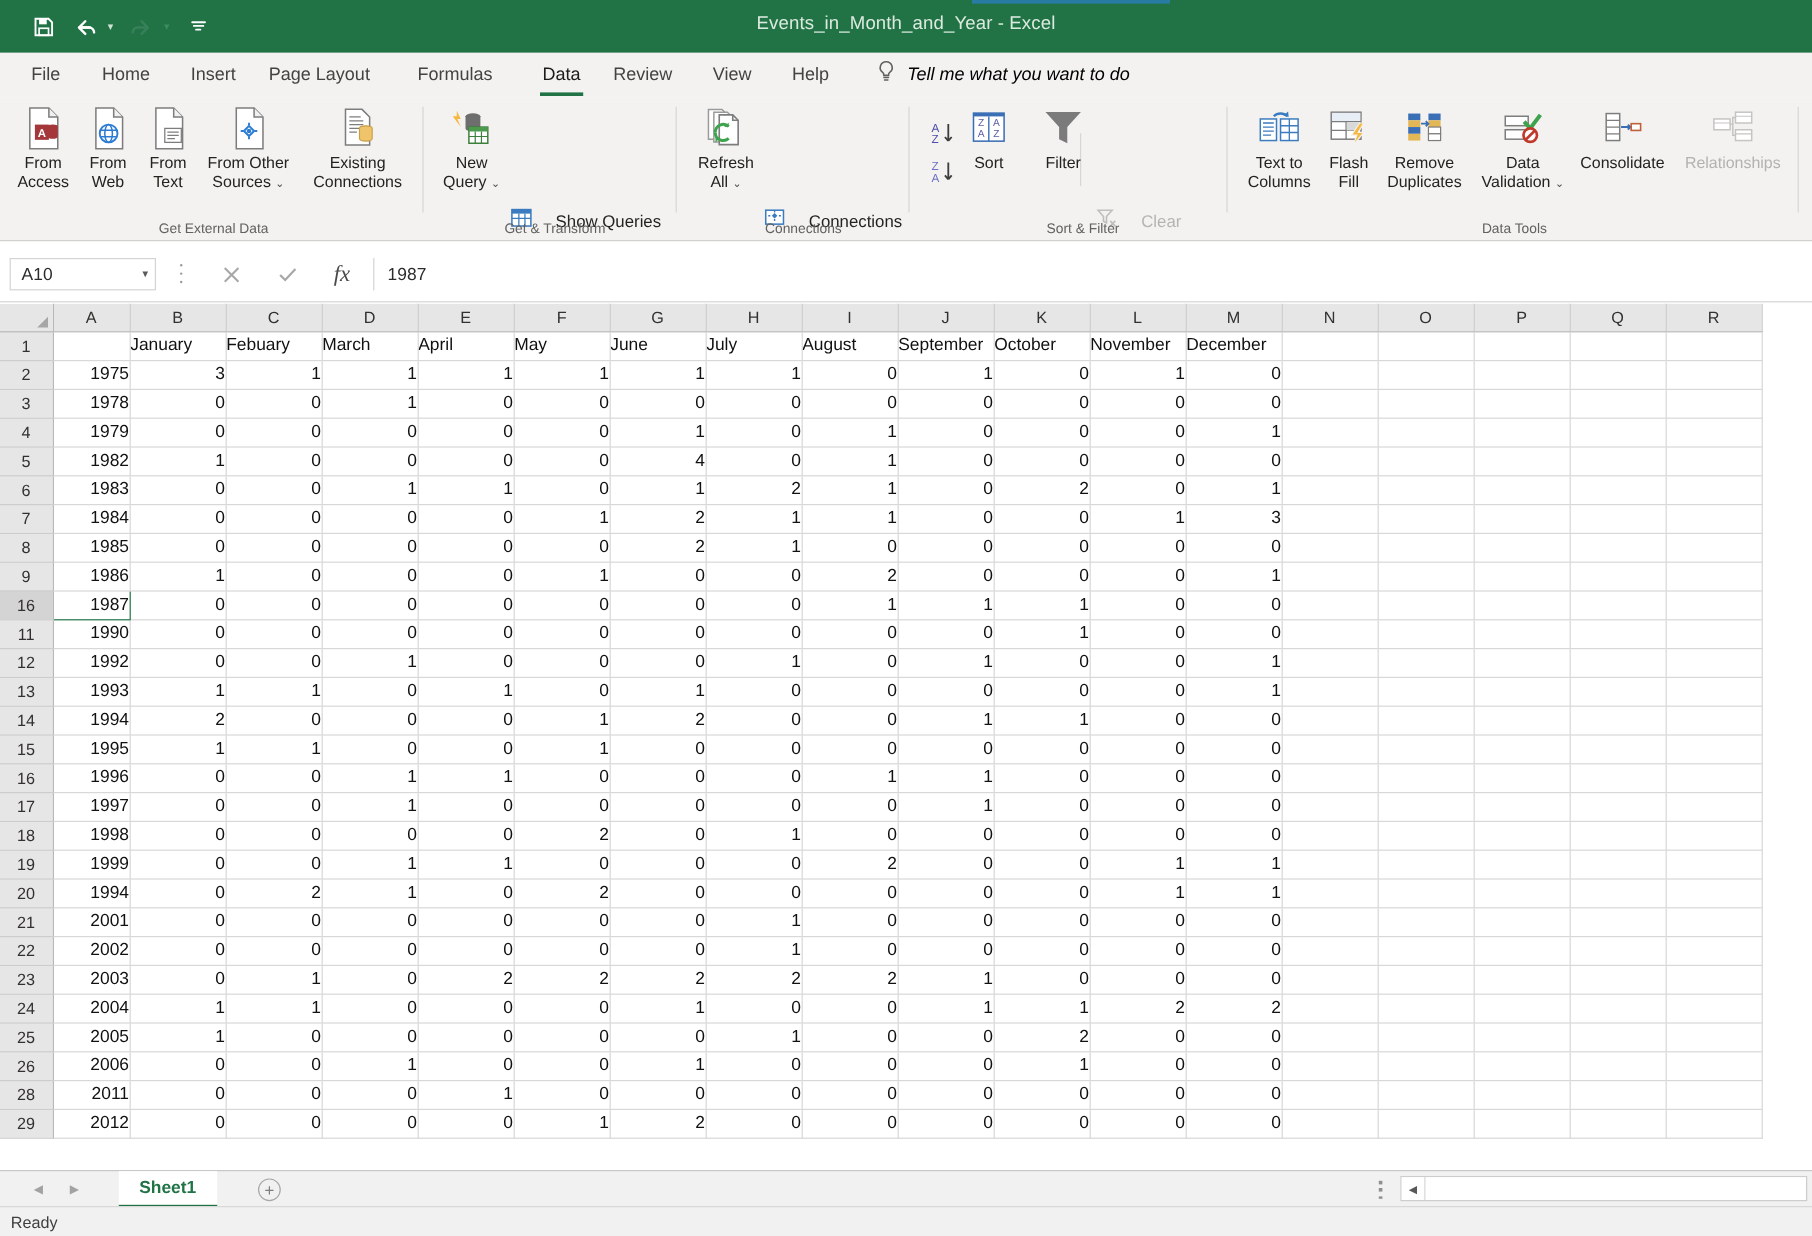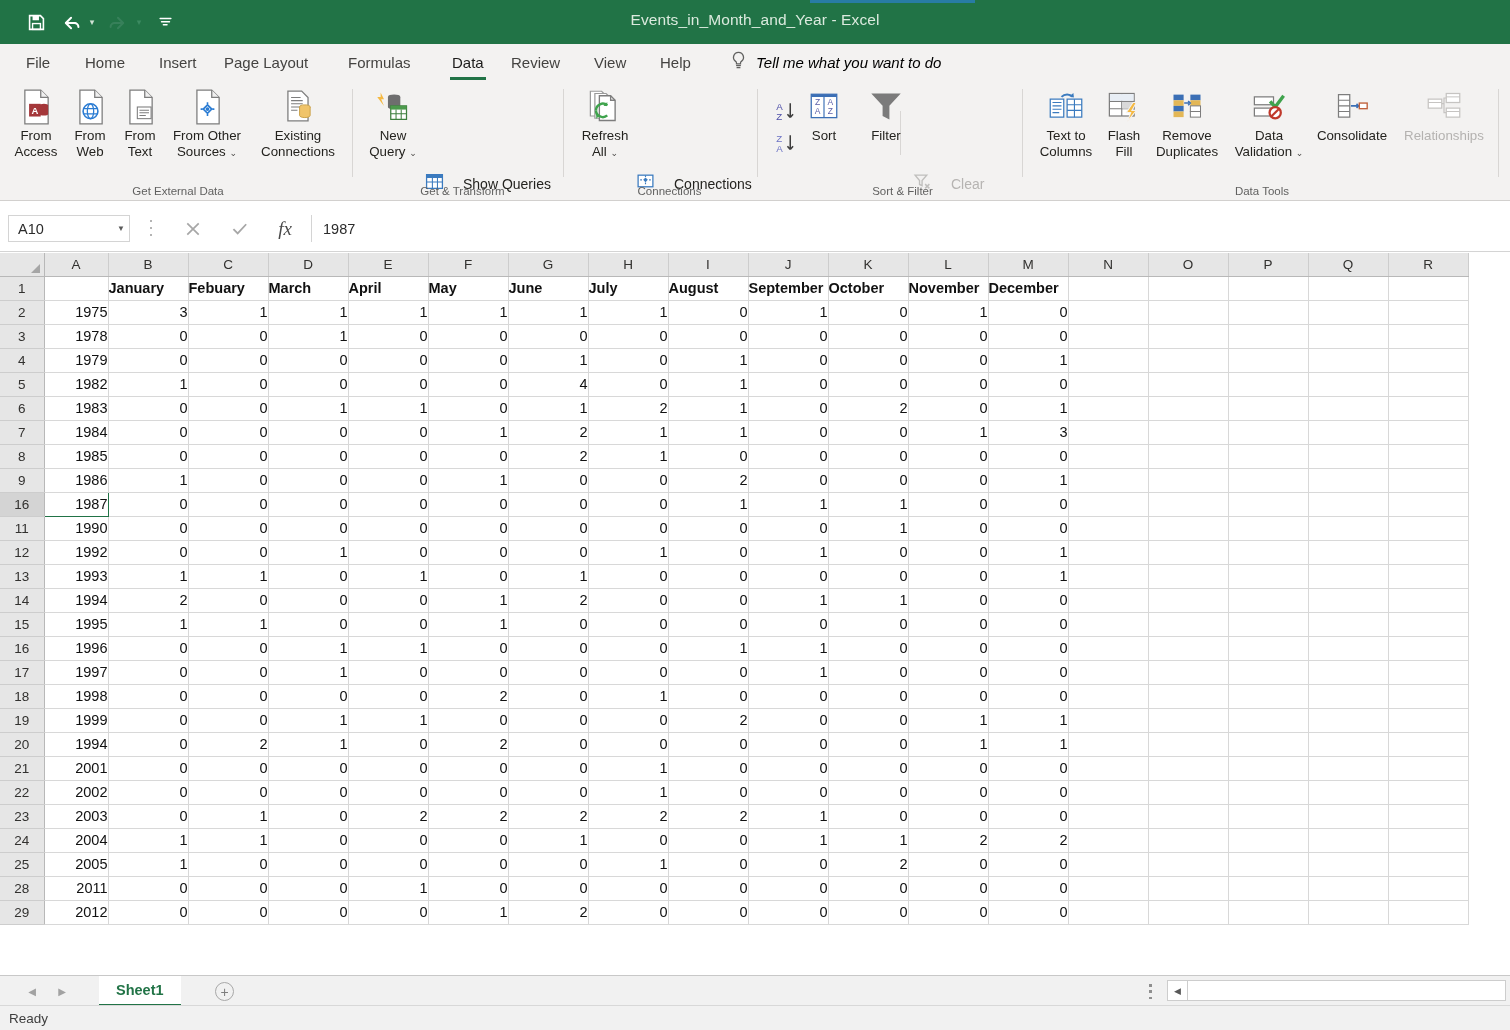--- a/index.html
+++ b/index.html
@@ -137,21 +137,21 @@
     font-size: 13.5px; color: #32312f; text-align: center; font-weight: normal;
     border-right: 1px solid #b8b8b8; border-bottom: 1px solid #cdcdcd;
   }
   .rowhead.sel { background: #d4d4d4; }
   .cell {
     height: 24px; font-size: 14.5px; color: #111; background: #fff;
     border-right: 1px solid #d8d8d8; border-bottom: 1px solid #d8d8d8;
     padding: 0 5px 0 4px; white-space: nowrap; overflow: hidden;
   }
   .cell.num { text-align: right; }
-  .cell.txt { text-align: left; font-weight: bold; }
+  .cell.txt { text-align: left; }
   .cell.selcell { border: 1px solid #217346; padding: 0 4px 0 3px; }
 
   
   #tabbar {
     position: absolute; left: 0; top: 975px; width: 1510px; height: 30px;
     background: #f1f1f1; border-top: 1px solid #c8c8c8;
   }
   .navarrow {
     position: absolute; top: 7px; width: 16px; height: 16px;
     display: flex; align-items: center; justify-content: center;
@@ -1171,20 +1171,41 @@
           <td class="cell num">2</td>
           <td class="cell num">0</td>
           <td class="cell num">0</td>
           <td class="cell num"></td>
           <td class="cell num"></td>
           <td class="cell num"></td>
           <td class="cell num"></td>
           <td class="cell num"></td>
         </tr>
         <tr>
+          <th class="rowhead">26</th>
+          <td class="cell num">2006</td>
+          <td class="cell num">0</td>
+          <td class="cell num">0</td>
+          <td class="cell num">1</td>
+          <td class="cell num">0</td>
+          <td class="cell num">0</td>
+          <td class="cell num">1</td>
+          <td class="cell num">0</td>
+          <td class="cell num">0</td>
+          <td class="cell num">0</td>
+          <td class="cell num">1</td>
+          <td class="cell num">0</td>
+          <td class="cell num">0</td>
+          <td class="cell num"></td>
+          <td class="cell num"></td>
+          <td class="cell num"></td>
+          <td class="cell num"></td>
+          <td class="cell num"></td>
+        </tr>
+        <tr>
           <th class="rowhead">28</th>
           <td class="cell num">2011</td>
           <td class="cell num">0</td>
           <td class="cell num">0</td>
           <td class="cell num">0</td>
           <td class="cell num">1</td>
           <td class="cell num">0</td>
           <td class="cell num">0</td>
           <td class="cell num">0</td>
           <td class="cell num">0</td>

